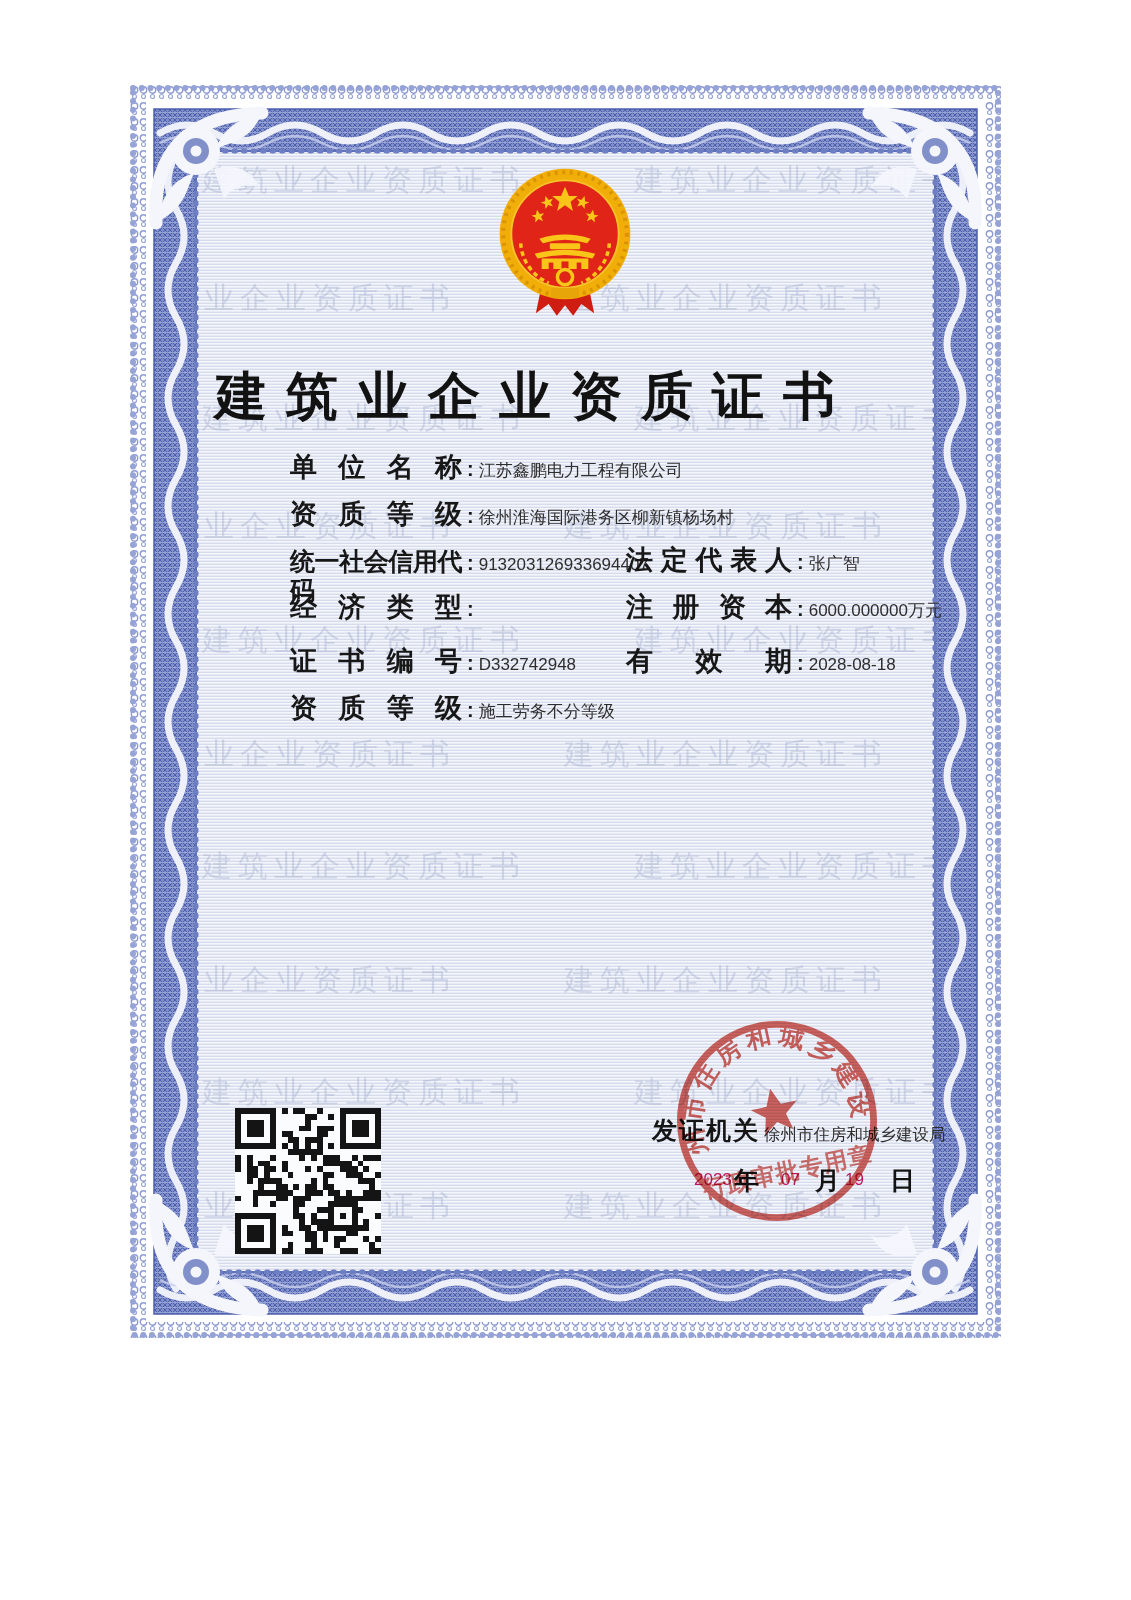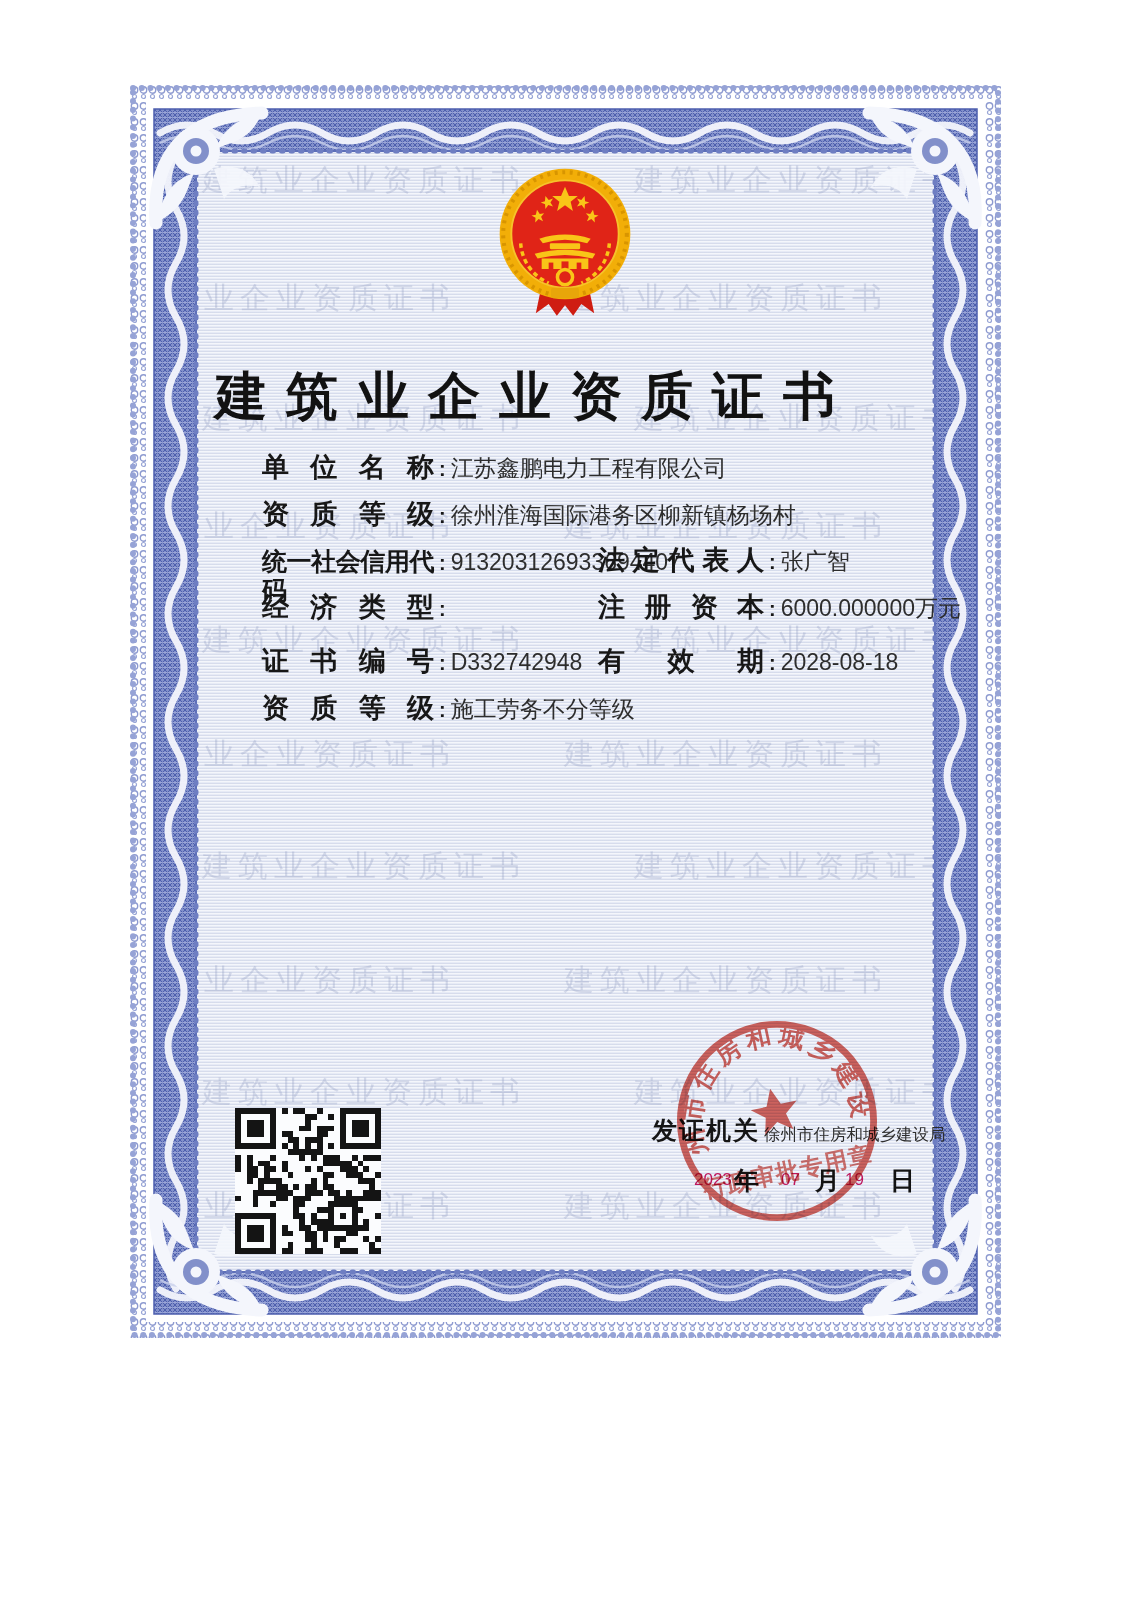--- a/index.html
+++ b/index.html
@@ -19,25 +19,25 @@
   .emblem{position:absolute;left:495px;top:164px;}
   
   .title{position:absolute;left:196px;top:362px;width:739px;
          font-size:52px;font-weight:bold;color:#121212;letter-spacing:19px;text-indent:19px;
          white-space:nowrap;}
   
   .pair{position:absolute;display:flex;align-items:baseline;}
   .p-left{left:262px;}
   .p-right{left:598px;}
   .lbl{display:inline-block;width:172px;font-weight:bold;font-size:27px;color:#171717;
-       text-align:justify;text-align-last:justify;line-height:1.15;}
+       text-align:justify;text-align-last:justify;line-height:1.15;margin-left:28px;}
   .lbl.long{font-size:25px;letter-spacing:-.5px;}
   .p-right .lbl{width:166px;}
   .colon{font-weight:bold;font-size:20px;margin:0 5px 0 5px;color:#171717;}
-  .val{font-size:23px;color:#2d2d2d;line-height:1.35;}
+  .val{font-size:17px;color:#2d2d2d;line-height:1.35;}
   .val.wrap{display:inline-block;width:190px;}
   
   .issuer-label{position:absolute;left:652px;top:1114px;font-size:25px;font-weight:bold;
                 color:#151515;letter-spacing:2px;}
   .issuer-value{position:absolute;left:764px;top:1124px;font-size:16.5px;color:#2d2d2d;}
   .dateline{position:absolute;left:0;top:1164px;width:1131px;height:34px;}
   .d-num{position:absolute;font-size:17px;color:#be185d;top:6px;}
   .d-unit{position:absolute;font-size:25px;font-weight:bold;color:#121212;top:0;}
   
   .qr{position:absolute;left:235px;top:1108px;}

